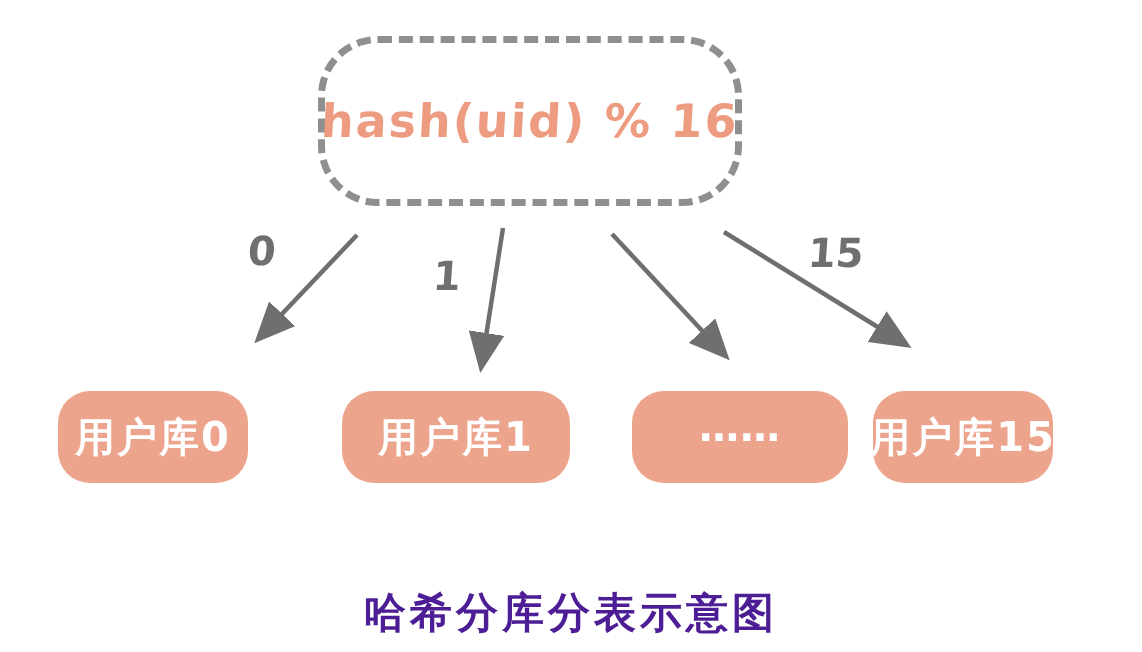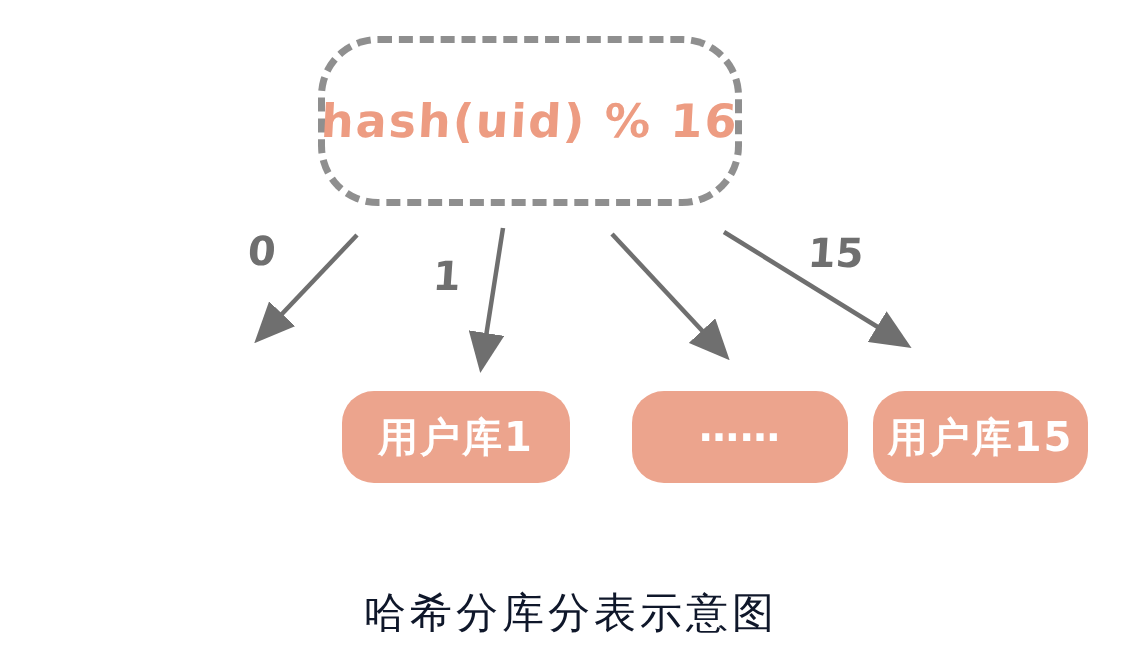--- a/index.html
+++ b/index.html
@@ -73,33 +73,33 @@
     justify-content: center;
     color: #ffffff;
     font-size: 40px;
     font-weight: 700;
     letter-spacing: 2px;
     white-space: nowrap;
   }
   .shard-0 { left: 58px;  width: 190px; }
   .shard-1 { left: 342px; width: 228px; }
   .shard-2 { left: 632px; width: 216px; }
-  .shard-3 { left: 873px; width: 215px; }
+  .shard-3 { left: 873px; width: 180px; }
   .shard-2 .shard-label { transform: translateY(-10px); letter-spacing: 1px; }
 
   
   .caption {
     position: absolute;
     left: 0;
     top: 585px;
     width: 100%;
     text-align: center;
-    color: #0f172a;
+    color: #4c1d95;
     font-size: 42px;
-    font-weight: 400;
+    font-weight: 700;
     letter-spacing: 4px;
   }
 </style>
 </head>
 <body>
 
 <div class="canvas">
 
   <div class="hash-node">
     <span class="hash-label">hash(uid) % 16</span>
@@ -114,20 +114,23 @@
     <line x1="357" y1="235" x2="262" y2="335" stroke="#6f6f6f" stroke-width="4.5" marker-end="url(#ah)"></line>
     <line x1="503" y1="228" x2="482" y2="362" stroke="#6f6f6f" stroke-width="4.5" marker-end="url(#ah)"></line>
     <line x1="612" y1="234" x2="722" y2="352" stroke="#6f6f6f" stroke-width="4.5" marker-end="url(#ah)"></line>
     <line x1="724" y1="232" x2="902" y2="342" stroke="#6f6f6f" stroke-width="4.5" marker-end="url(#ah)"></line>
   </svg>
 
   <div class="arrow-label arrow-label-0">0</div>
   <div class="arrow-label arrow-label-1">1</div>
   <div class="arrow-label arrow-label-15">15</div>
 
+  <div class="shard shard-0">
+    <span class="shard-label">用户库0</span>
+  </div>
   <div class="shard shard-1">
     <span class="shard-label">用户库1</span>
   </div>
   <div class="shard shard-2">
     <span class="shard-label">……</span>
   </div>
   <div class="shard shard-3">
     <span class="shard-label">用户库15</span>
   </div>
 

